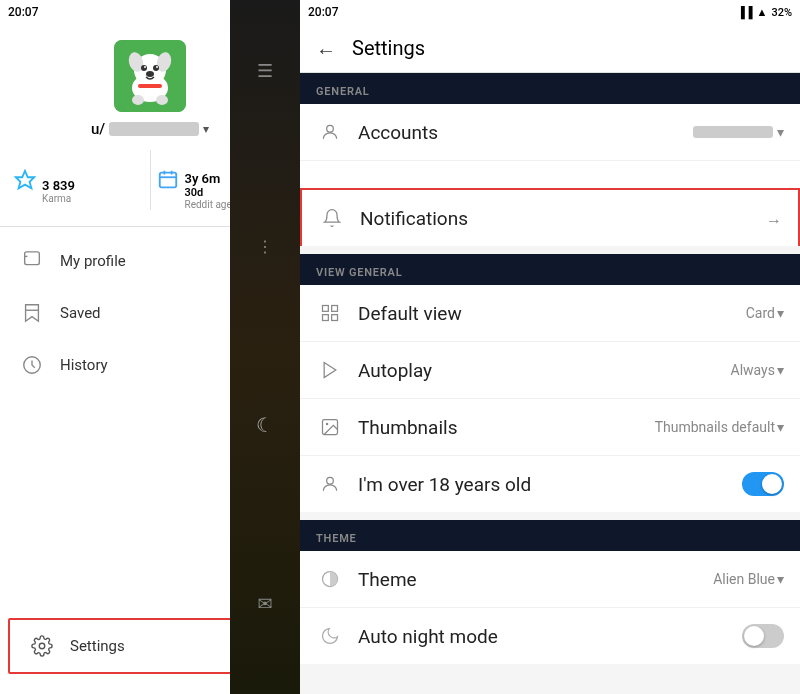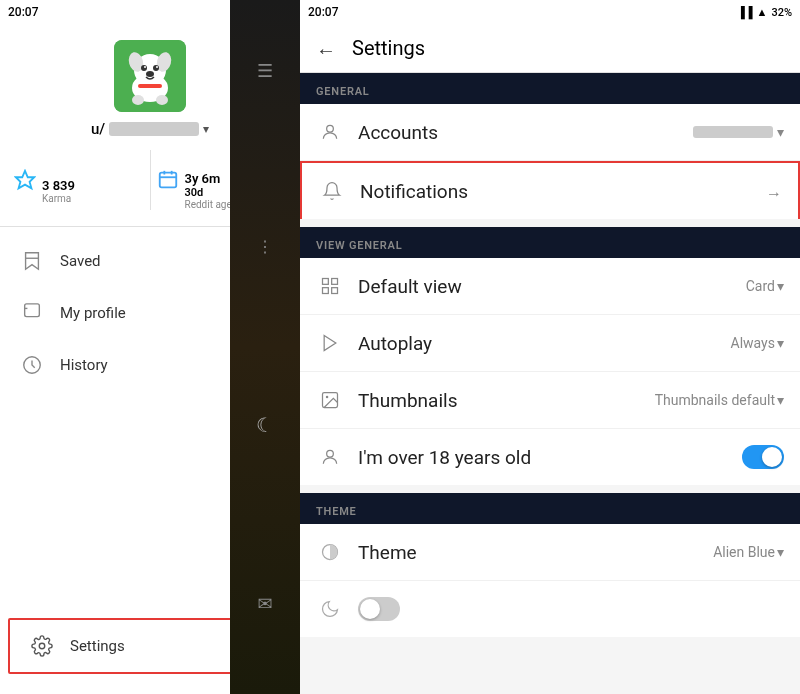--- a/index.html
+++ b/index.html
@@ -275,20 +275,21 @@
       display: inline-block;
     }
 
     .arrow-right {
       font-size: 16px;
       color: #888;
     }
 
     .notifications-row {
       border: 2px solid #e53935;
+      margin-top: 27px;
     }
 
     
     .toggle {
       width: 42px;
       height: 24px;
       border-radius: 12px;
       position: relative;
       cursor: pointer;
     }
@@ -398,34 +399,34 @@
           <span class="stat-label">Reddit age</span>
         </div>
       </div>
     </div>
   </div>
 
   <div class="nav-menu">
     <div class="nav-item">
       <div class="nav-icon">
         <svg width="22" height="22" viewBox="0 0 24 24">
+            <rect x="4" y="2" width="16" height="14" rx="2" fill="none" stroke="#888" stroke-width="1.5"></rect>
+            <line x1="4" y1="7" x2="7" y2="7" stroke="#888" stroke-width="1.5"></line>
+          </svg>
+      </div>
+      <span>My profile</span>
+    </div>
+    <div class="nav-item">
+      <div class="nav-icon">
+        <svg width="22" height="22" viewBox="0 0 24 24">
             <path d="M5 3h14v18l-7-5-7 5V3z" fill="none" stroke="#888" stroke-width="1.5"></path>
             <line x1="5" y1="9" x2="19" y2="9" stroke="#888" stroke-width="1.5"></line>
           </svg>
       </div>
       <span>Saved</span>
-    </div>
-    <div class="nav-item">
-      <div class="nav-icon">
-        <svg width="22" height="22" viewBox="0 0 24 24">
-            <rect x="4" y="2" width="16" height="14" rx="2" fill="none" stroke="#888" stroke-width="1.5"></rect>
-            <line x1="4" y1="7" x2="7" y2="7" stroke="#888" stroke-width="1.5"></line>
-          </svg>
-      </div>
-      <span>My profile</span>
     </div>
     <div class="nav-item">
       <div class="nav-icon">
         <svg width="22" height="22" viewBox="0 0 24 24">
             <circle cx="12" cy="12" r="9" fill="none" stroke="#888" stroke-width="1.5"></circle>
             <polyline points="12,7 12,12 15,15" stroke="#888" stroke-width="1.5" fill="none"></polyline>
           </svg>
       </div>
       <span>History</span>
     </div>
@@ -575,20 +576,21 @@
           <span>▾</span>
         </div>
       </div>
 
       <div class="settings-row">
         <div class="settings-row-icon">
           <svg width="20" height="20" viewBox="0 0 24 24">
               <path d="M21 12.79A9 9 0 1 1 11.21 3 7 7 0 0 0 21 12.79z" fill="none" stroke="#aaa" stroke-width="1.5"></path>
             </svg>
         </div>
+        <span class="settings-row-label">Auto night mode</span>
         <div class="toggle toggle-off">
           <div class="toggle-knob"></div>
         </div>
       </div>
     </div>
 
   </div>
 </div>
 
 </body></html>

